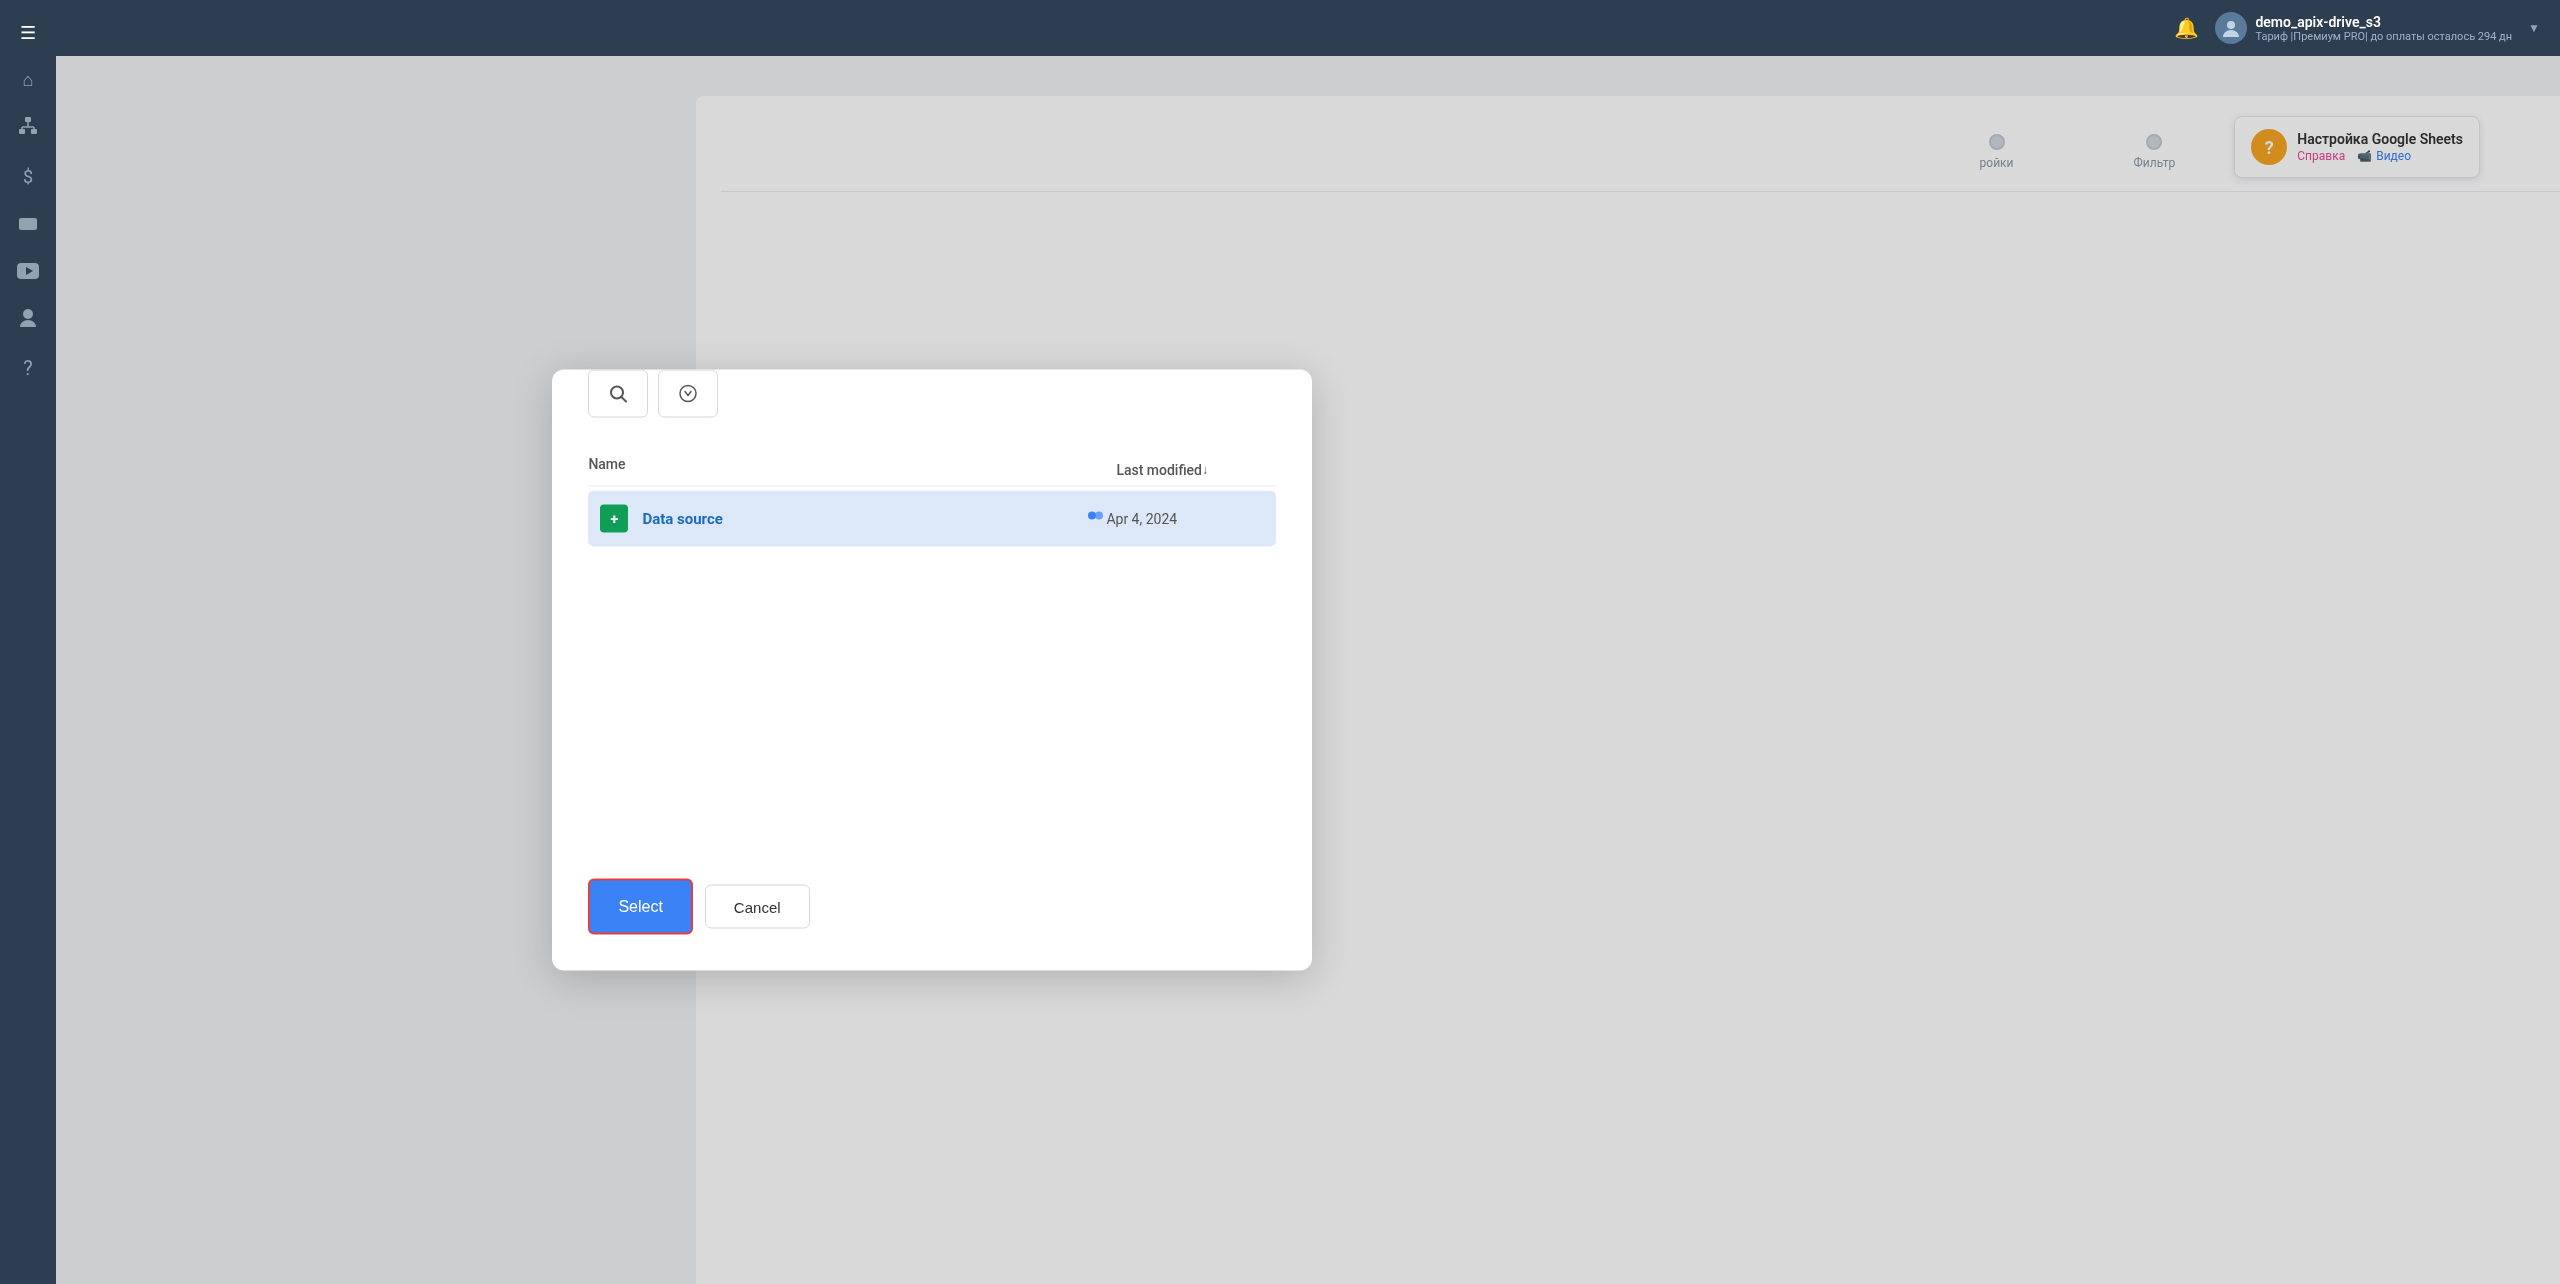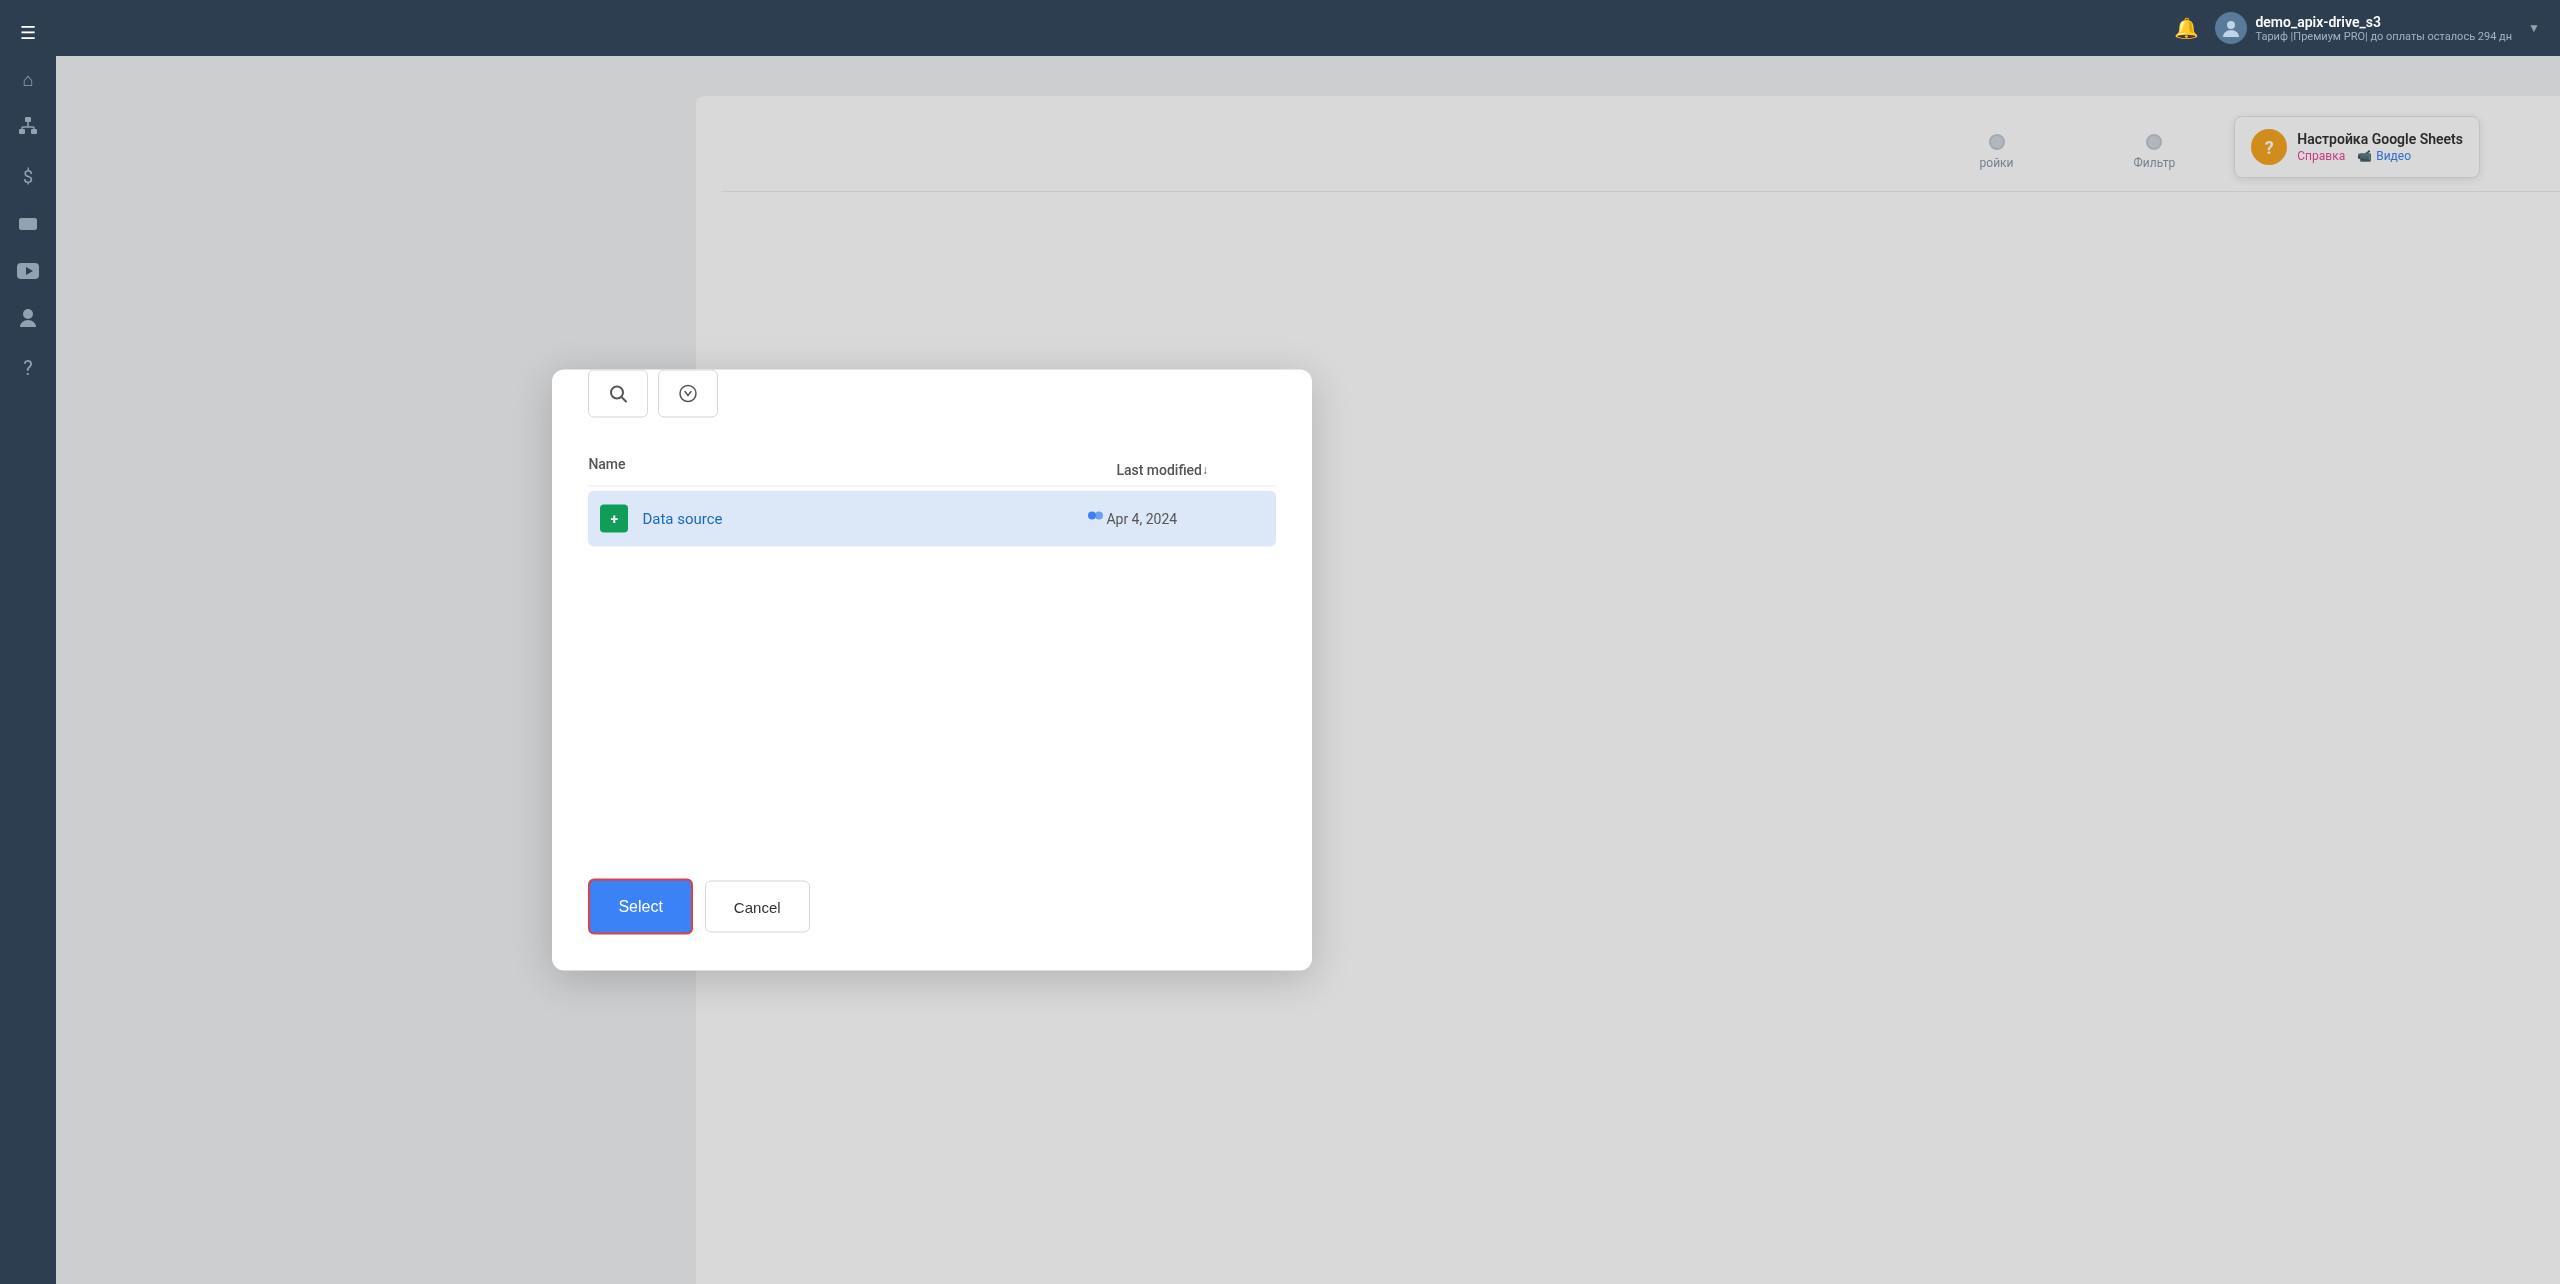--- a/index.html
+++ b/index.html
@@ -355,21 +355,21 @@
       align-items: center;
       justify-content: center;
       color: #fff;
       font-size: 14px;
       font-weight: bold;
     }
     .file-name {
       flex: 1;
       font-size: 15px;
       color: #1a6bbf;
-      font-weight: 400;
+      font-weight: 700;
     }
     .file-shared-icon {
       margin-left: 8px;
       color: #3b82f6;
       font-size: 16px;
     }
     .file-modified {
       width: 160px;
       font-size: 14px;
       color: #555;
@@ -392,21 +392,21 @@
       padding: 0 28px;
       background: #3b82f6;
       color: #fff;
       border: 2px solid #e53e3e;
       border-radius: 6px;
       font-size: 16px;
       font-weight: 500;
       cursor: pointer;
     }
     .btn-cancel {
-      height: 52px;
+      height: 44px;
       padding: 0 28px;
       background: #fff;
       color: #333;
       border: 1px solid #d0d7de;
       border-radius: 6px;
       font-size: 15px;
       cursor: pointer;
     }
 
     

